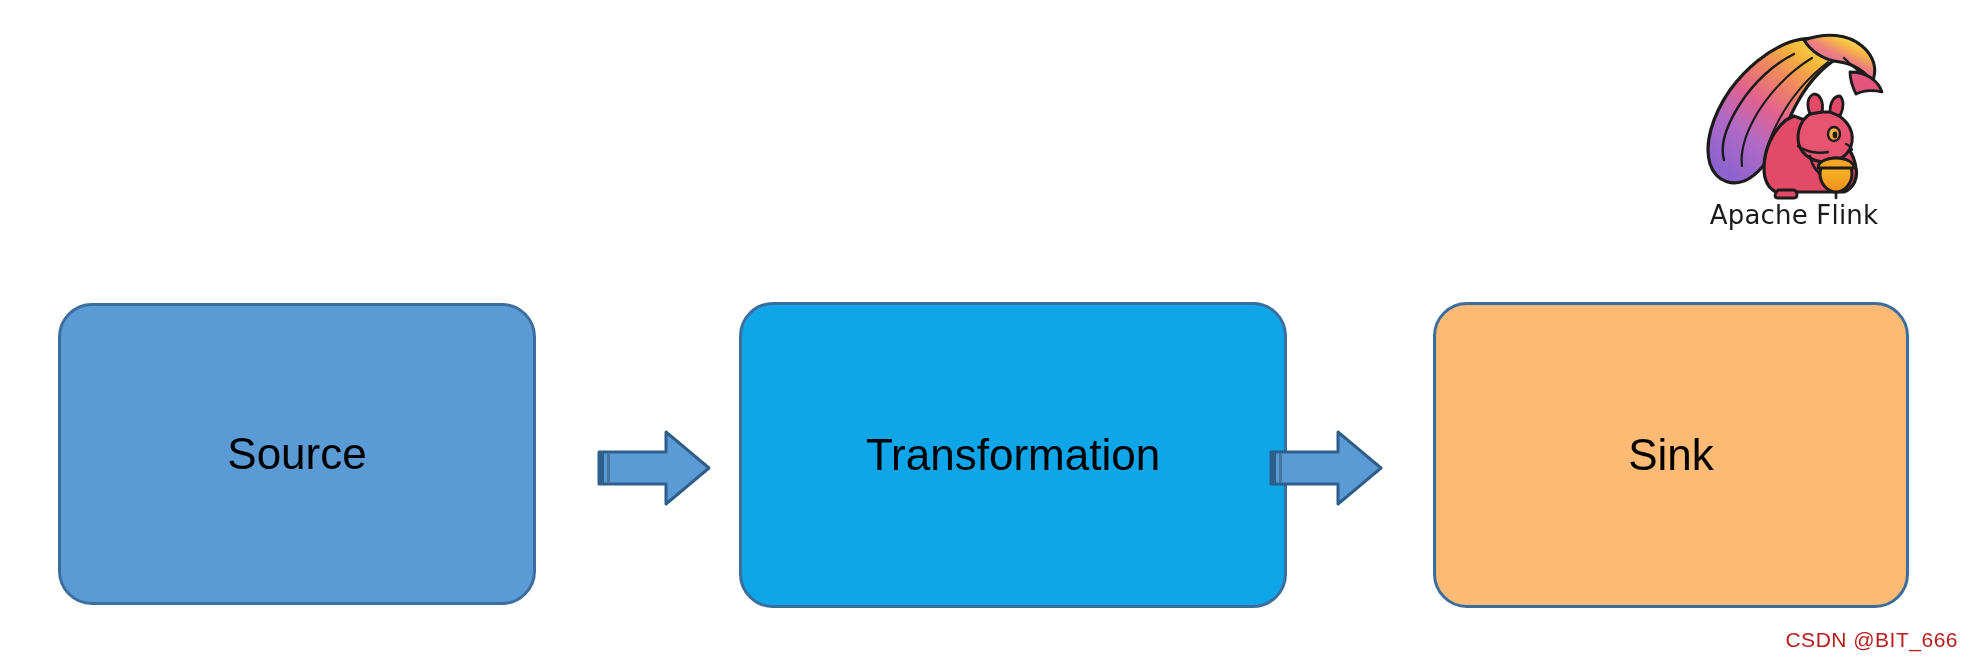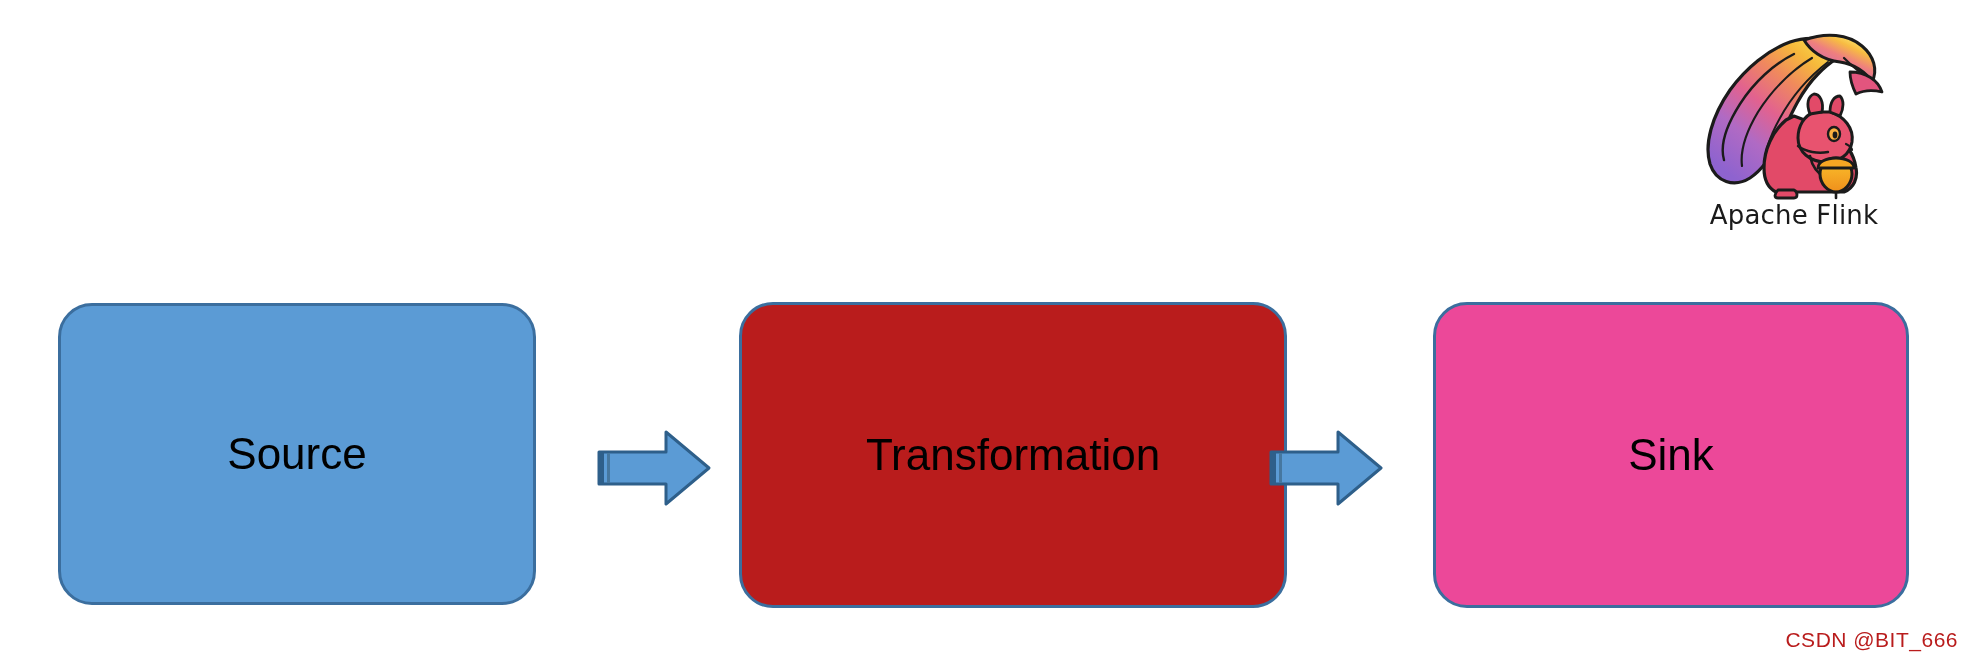--- a/index.html
+++ b/index.html
@@ -68,28 +68,28 @@
     width: 478px;
     height: 302px;
     background: #5b9bd5;
     text-align: right;
   }
   #node-transformation {
     left: 739px;
     top: 302px;
     width: 548px;
     height: 306px;
-    background: #b91c1c;
+    background: #0ea5e9;
   }
   #node-sink {
     left: 1433px;
     top: 302px;
     width: 476px;
     height: 306px;
-    background: #ec4899;
+    background: #fdba74;
   }
 
   
   .arrow {
     position: absolute;
     top: 428px;
     width: 116px;
     height: 80px;
   }
   #arrow-1 { left: 596px; }

